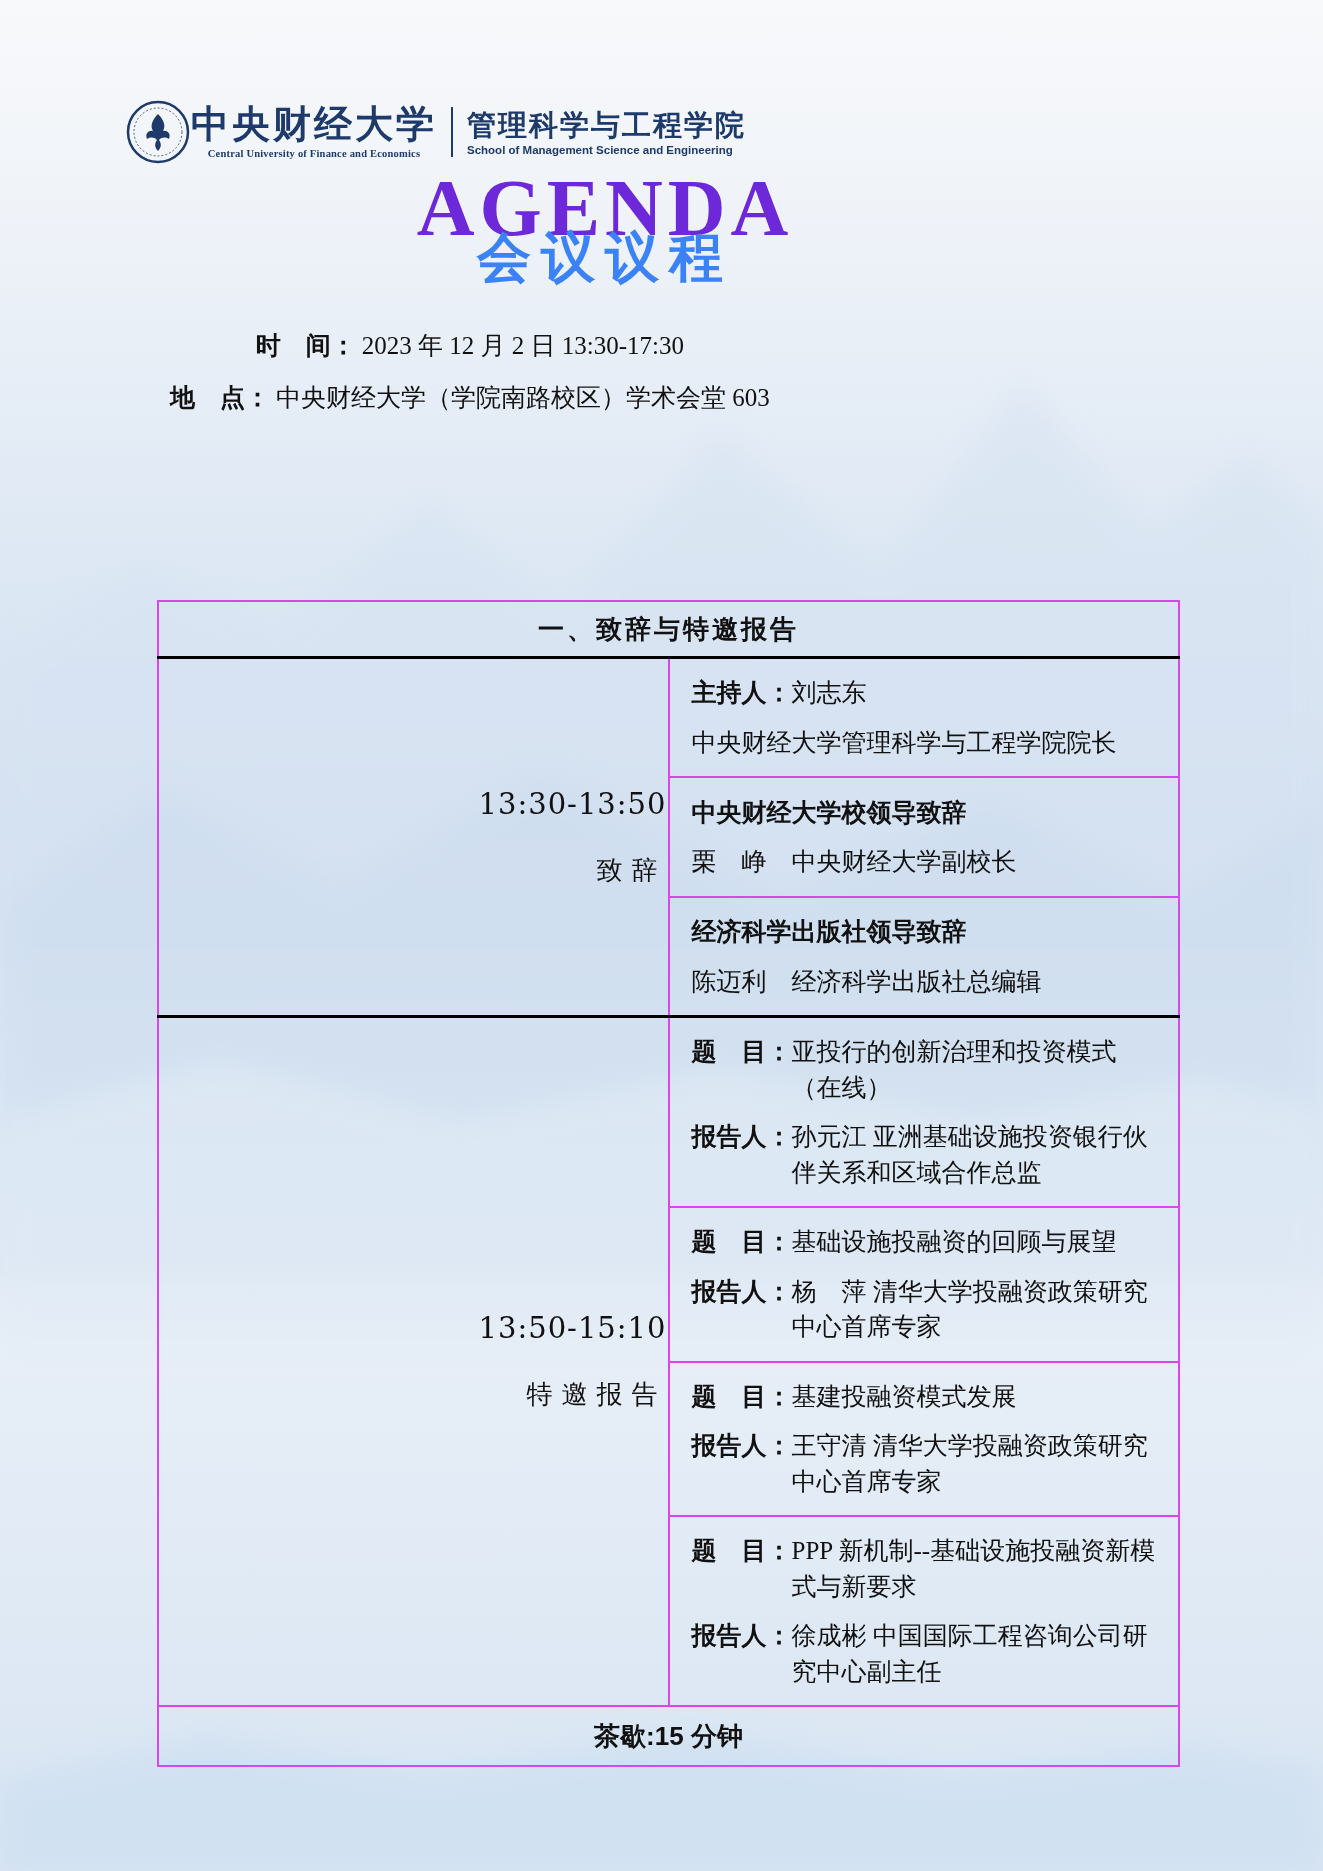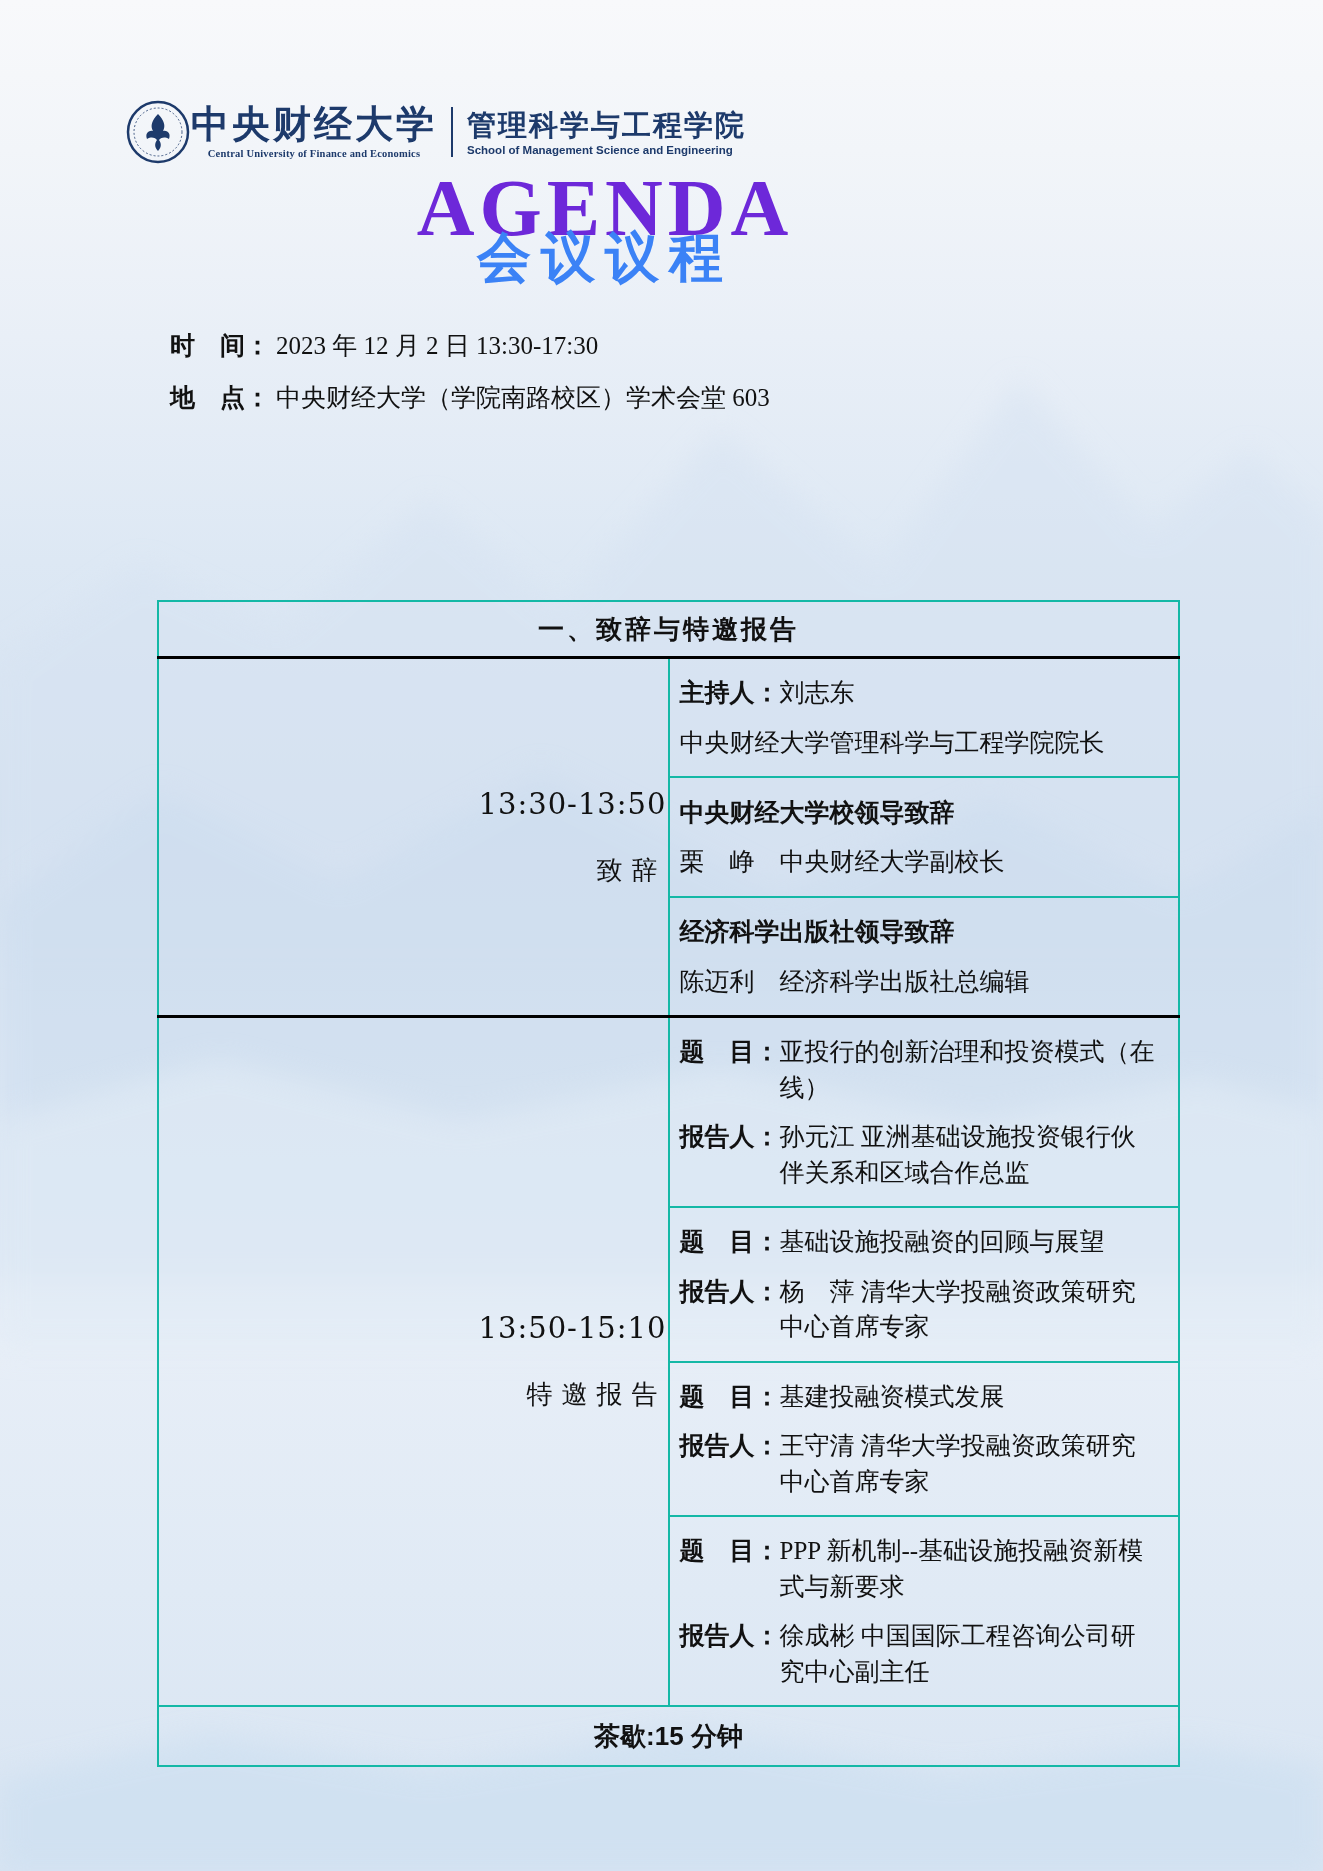--- a/index.html
+++ b/index.html
@@ -31,38 +31,38 @@
   
   .title-wrap{position:absolute;top:168px;left:0;width:1210px;text-align:center;}
   .agenda-en{font-size:80px;font-weight:bold;color:#6d28d9;letter-spacing:5px;line-height:1;
              font-family:"Liberation Serif","DejaVu Serif",serif;}
   .agenda-cn{font-size:54px;font-weight:bold;color:#3b82f6;letter-spacing:10px;
              margin-top:-26px;position:relative;
              font-family:"Liberation Sans","DejaVu Sans",sans-serif;}
 
   
   .meta{position:absolute;top:330px;left:170px;font-size:25px;}
-  .meta-row{display:flex;align-items:baseline;margin-bottom:21px;line-height:1.25;}
+  .meta-row{display:flex;align-items:baseline;margin-bottom:21px;line-height:1.25;justify-content:center;}
   .meta-label{font-weight:bold;white-space:pre;
               font-family:"Liberation Sans","DejaVu Sans",sans-serif;}
   .meta-value{margin-left:6px;}
 
   
   table.agenda{position:absolute;top:600px;left:157px;width:1023px;
                border-collapse:collapse;font-size:25px;table-layout:fixed;}
-  table.agenda td{border:2px solid #14b8a6;vertical-align:middle;}
+  table.agenda td{border:2px solid #d946ef;vertical-align:middle;}
   td.section-td{height:52px;text-align:center;font-weight:bold;font-size:26px;
                 letter-spacing:3px;border:3px solid #000;
                 font-family:"Liberation Sans","DejaVu Sans",sans-serif;}
   td.time-td{width:284px;text-align:right;border-left:3px solid #000;}
   tr.grp td{border-top:3px solid #000;}
   td.last-col{border-right:3px solid #000;}
   .time-num{font-size:29px;letter-spacing:1px;font-family:"DejaVu Serif","Liberation Serif",serif;}
   .time-name{font-size:26px;margin-top:32px;letter-spacing:9px;text-indent:9px;}
-  td.c-td{padding:16px 18px 16px 10px;vertical-align:middle;}
+  td.c-td{padding:16px 18px 16px 22px;vertical-align:middle;}
   .line{display:flex;line-height:1.42;}
   .line + .line{margin-top:14px;}
   .lbl{font-weight:bold;white-space:pre;flex:0 0 auto;
        font-family:"Liberation Sans","DejaVu Sans",sans-serif;}
   .lblb{font-weight:bold;font-family:"Liberation Sans","DejaVu Sans",sans-serif;}
   .txt{flex:1 1 auto;}
   td.break-td{height:56px;text-align:center;font-weight:bold;font-size:26px;
               border:3px solid #000;
               font-family:"Liberation Sans","DejaVu Sans",sans-serif;}
   .h110{height:110px;} .h120{height:120px;} .h105{height:105px;}

